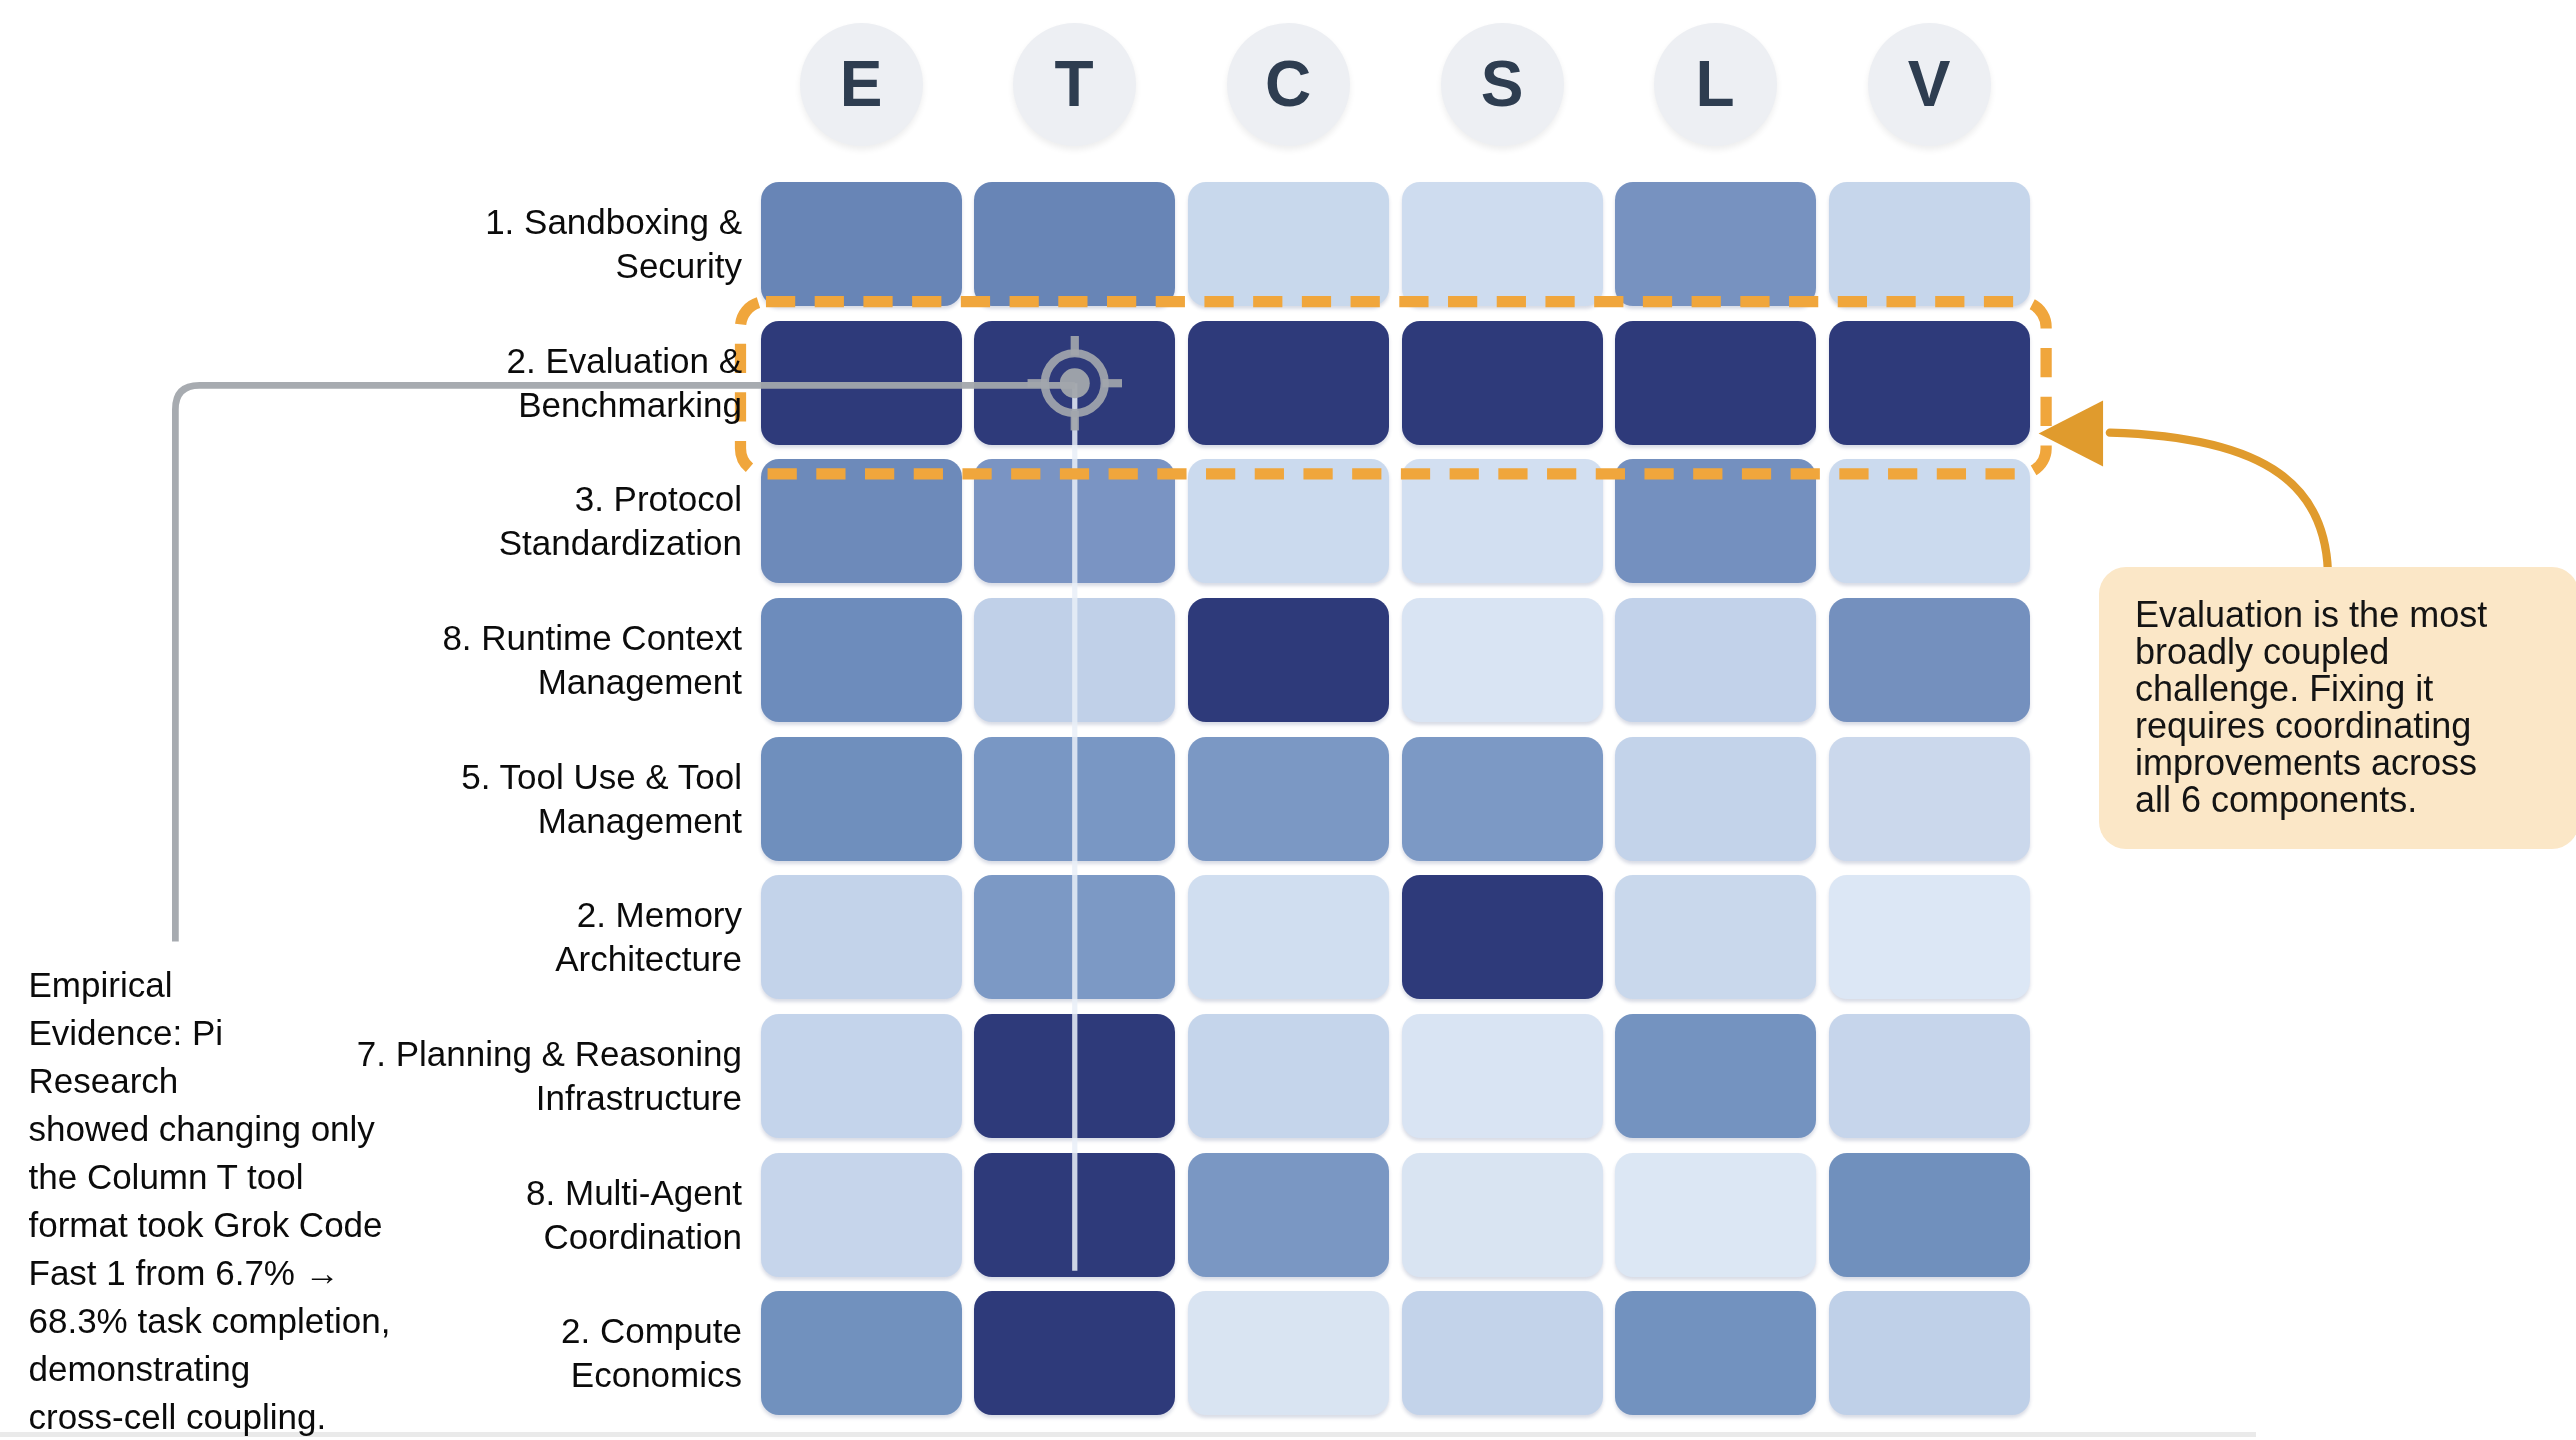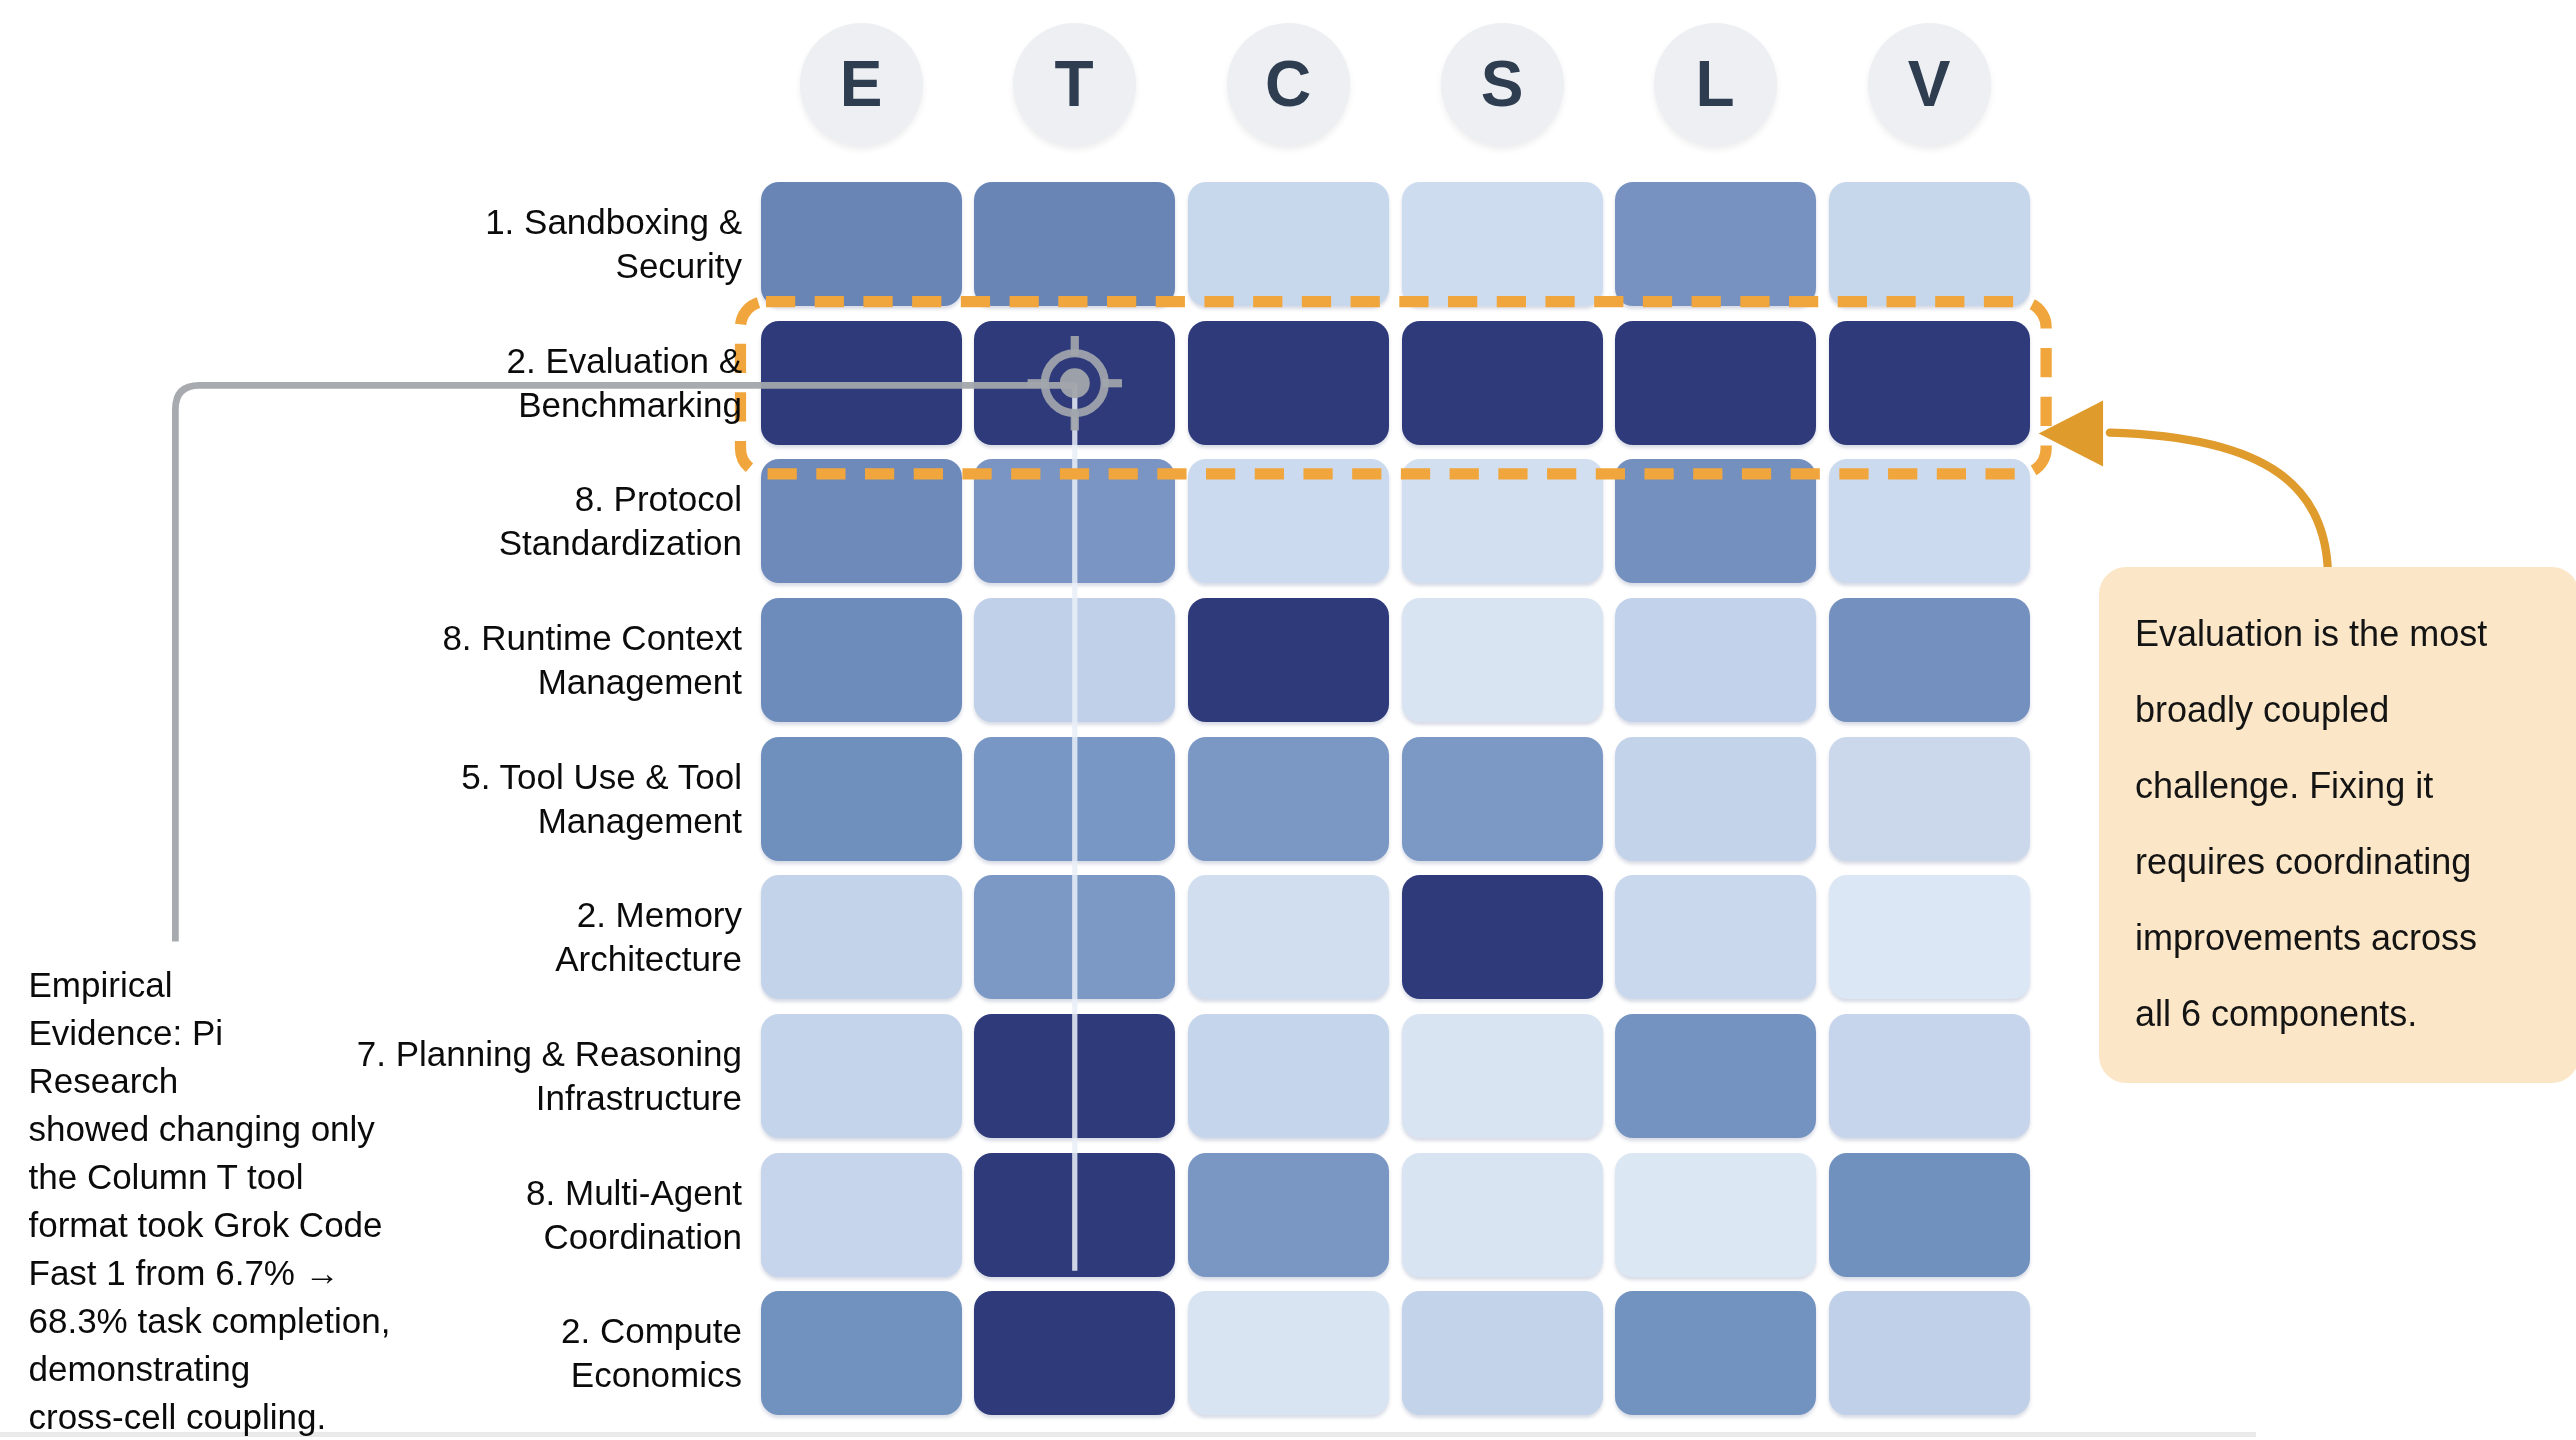--- a/index.html
+++ b/index.html
@@ -54,21 +54,21 @@
   
   .callout{
     position:absolute;
     left:2099px;top:567px;width:480px;
     box-sizing:border-box;
     border-radius:27px;
     padding:28.5px 33px 31.5px 36px;
     z-index:7;
   }
   .callout-text{
-    font-size:36px;line-height:76px;color:#141414;
+    font-size:36px;line-height:37px;color:#141414;
     white-space:pre-line;
   }
   
   .bottom-strip{
     position:absolute;left:0;top:1432px;width:2256px;height:5.2px;
     background:#dedede;opacity:.65;
   }
 </style>
 </head>
 <body>
@@ -139,21 +139,21 @@
       <div class="cell" style="left: 1402px; top: 1291px; background: rgb(195, 211, 234);"></div>
       <div class="cell" style="left: 1615px; top: 1291px; background: rgb(114, 146, 191);"></div>
       <div class="cell" style="left: 1829px; top: 1291px; background: rgb(191, 208, 232);"></div>
     </div>
 
   <div>
       <div class="row-label" style="top: 200px; white-space: pre-line;">1. Sandboxing &amp;
 Security</div>
       <div class="row-label" style="top: 339px; white-space: pre-line; text-align: right;">2. Evaluation &amp;
 Benchmarking</div>
-      <div class="row-label" style="top: 477px; white-space: pre-line;">8. Protocol
+      <div class="row-label" style="top: 477px; white-space: pre-line;">3. Protocol
 Standardization</div>
       <div class="row-label" style="top: 616px; white-space: pre-line;">8. Runtime Context
 Management</div>
       <div class="row-label" style="top: 755px; white-space: pre-line;">5. Tool Use &amp; Tool
 Management</div>
       <div class="row-label" style="top: 893px; white-space: pre-line;">2. Memory
 Architecture</div>
       <div class="row-label" style="top: 1032px; white-space: pre-line;">7. Planning &amp; Reasoning
 Infrastructure</div>
       <div class="row-label" style="top: 1171px; white-space: pre-line;">8. Multi-Agent

